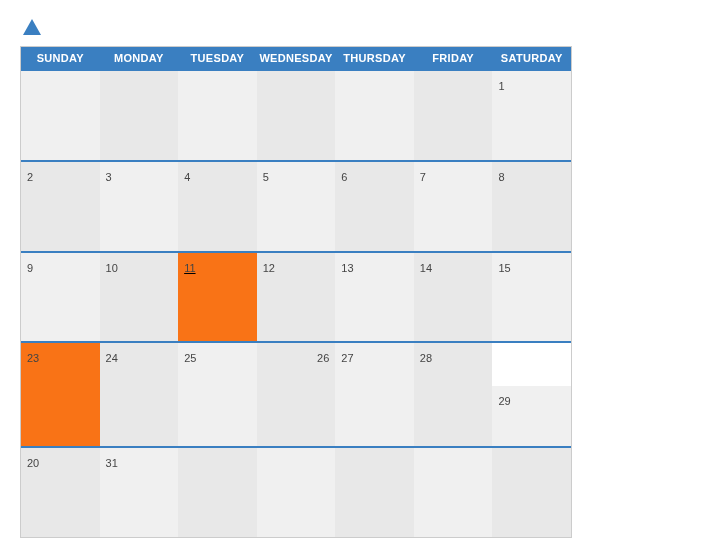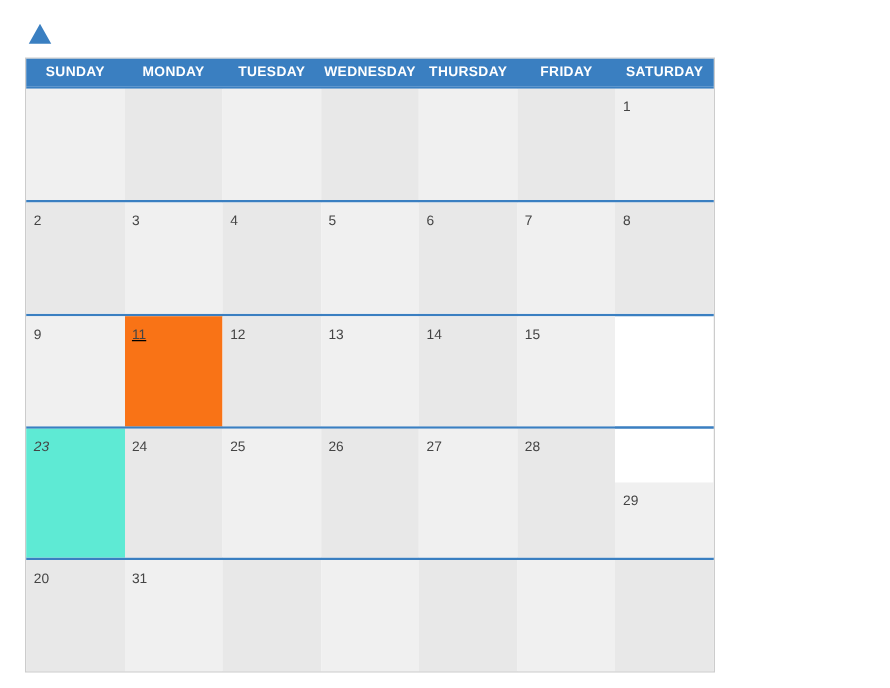--- a/index.html
+++ b/index.html
@@ -150,31 +150,32 @@
           <div class="cal-cell" style="background: rgb(232, 232, 232);"><span class="cal-day-num">2</span></div>
           <div class="cal-cell" style="background: rgb(240, 240, 240);"><span class="cal-day-num">3</span></div>
           <div class="cal-cell" style="background: rgb(232, 232, 232);"><span class="cal-day-num">4</span></div>
           <div class="cal-cell" style="background: rgb(240, 240, 240);"><span class="cal-day-num">5</span></div>
           <div class="cal-cell" style="background: rgb(232, 232, 232);"><span class="cal-day-num">6</span></div>
           <div class="cal-cell" style="background: rgb(240, 240, 240);"><span class="cal-day-num">7</span></div>
           <div class="cal-cell" style="background: rgb(232, 232, 232);"><span class="cal-day-num">8</span></div>
         </div>
         <div class="cal-week">
           <div class="cal-cell" style="background: rgb(240, 240, 240);"><span class="cal-day-num">9</span></div>
+          <div class="cal-cell" style="background: rgb(232, 232, 232);"><span class="cal-day-num">10</span></div>
           <div class="cal-cell" style="background: #f97316; text-decoration: underline;"><span class="cal-day-num">11</span></div>
           <div class="cal-cell" style="background: rgb(232, 232, 232);"><span class="cal-day-num">12</span></div>
           <div class="cal-cell" style="background: rgb(240, 240, 240);"><span class="cal-day-num">13</span></div>
           <div class="cal-cell" style="background: rgb(232, 232, 232);"><span class="cal-day-num">14</span></div>
           <div class="cal-cell" style="background: rgb(240, 240, 240);"><span class="cal-day-num">15</span></div>
         </div>
         <div class="cal-week">
-          <div class="cal-cell" style="background: #5eead4; font-style: italic;"><span class="cal-day-num">23</span></div>
+          <div class="cal-cell" style="background: #f97316;"><span class="cal-day-num">23</span></div>
           <div class="cal-cell" style="background: rgb(232, 232, 232);"><span class="cal-day-num">24</span></div>
           <div class="cal-cell" style="background: rgb(240, 240, 240);"><span class="cal-day-num">25</span></div>
-          <div class="cal-cell" style="background: rgb(232, 232, 232);"><span class="cal-day-num">26</span></div>
+          <div class="cal-cell" style="background: rgb(232, 232, 232); text-align: right;"><span class="cal-day-num">26</span></div>
           <div class="cal-cell" style="background: rgb(240, 240, 240);"><span class="cal-day-num">27</span></div>
           <div class="cal-cell" style="background: rgb(232, 232, 232);"><span class="cal-day-num">28</span></div>
           <div class="cal-cell" style="background: rgb(240, 240, 240); margin-top: 43px;"><span class="cal-day-num">29</span></div>
         </div>
         <div class="cal-week">
           <div class="cal-cell" style="background: rgb(232, 232, 232);"><span class="cal-day-num">20</span></div>
           <div class="cal-cell" style="background: rgb(240, 240, 240);"><span class="cal-day-num">31</span></div>
           <div class="cal-cell empty" style="background: rgb(232, 232, 232);"></div>
           <div class="cal-cell empty" style="background: rgb(240, 240, 240);"></div>
           <div class="cal-cell empty" style="background: rgb(232, 232, 232);"></div>

